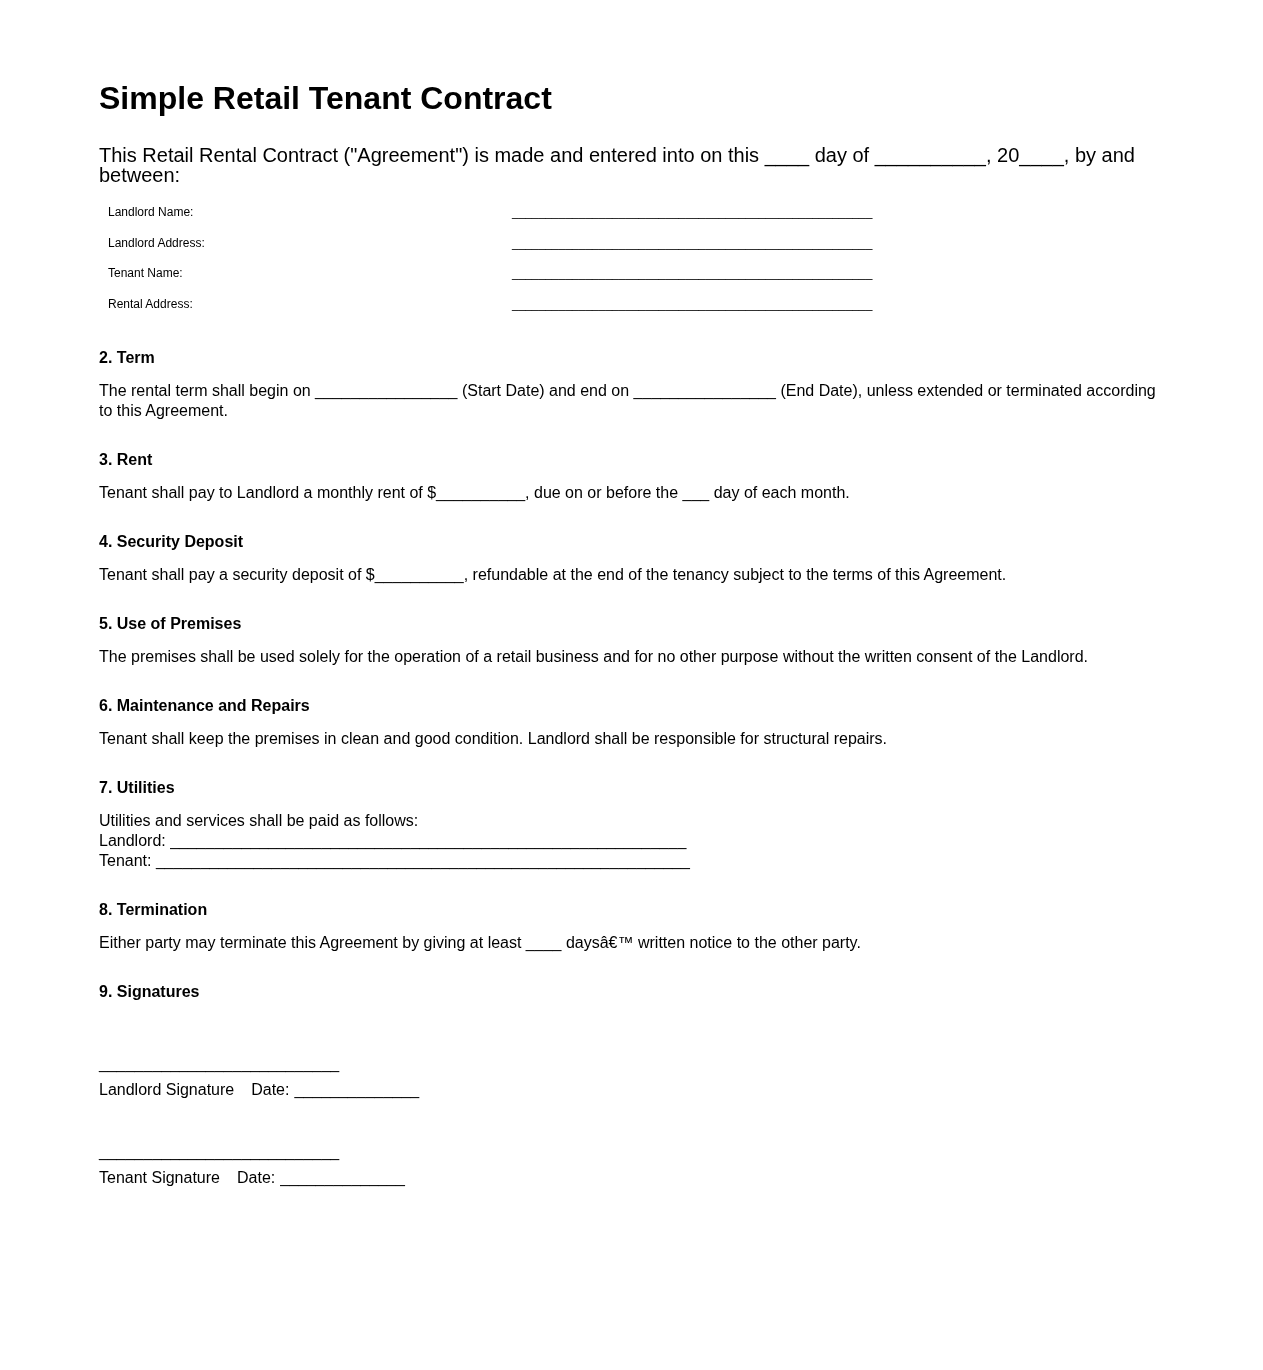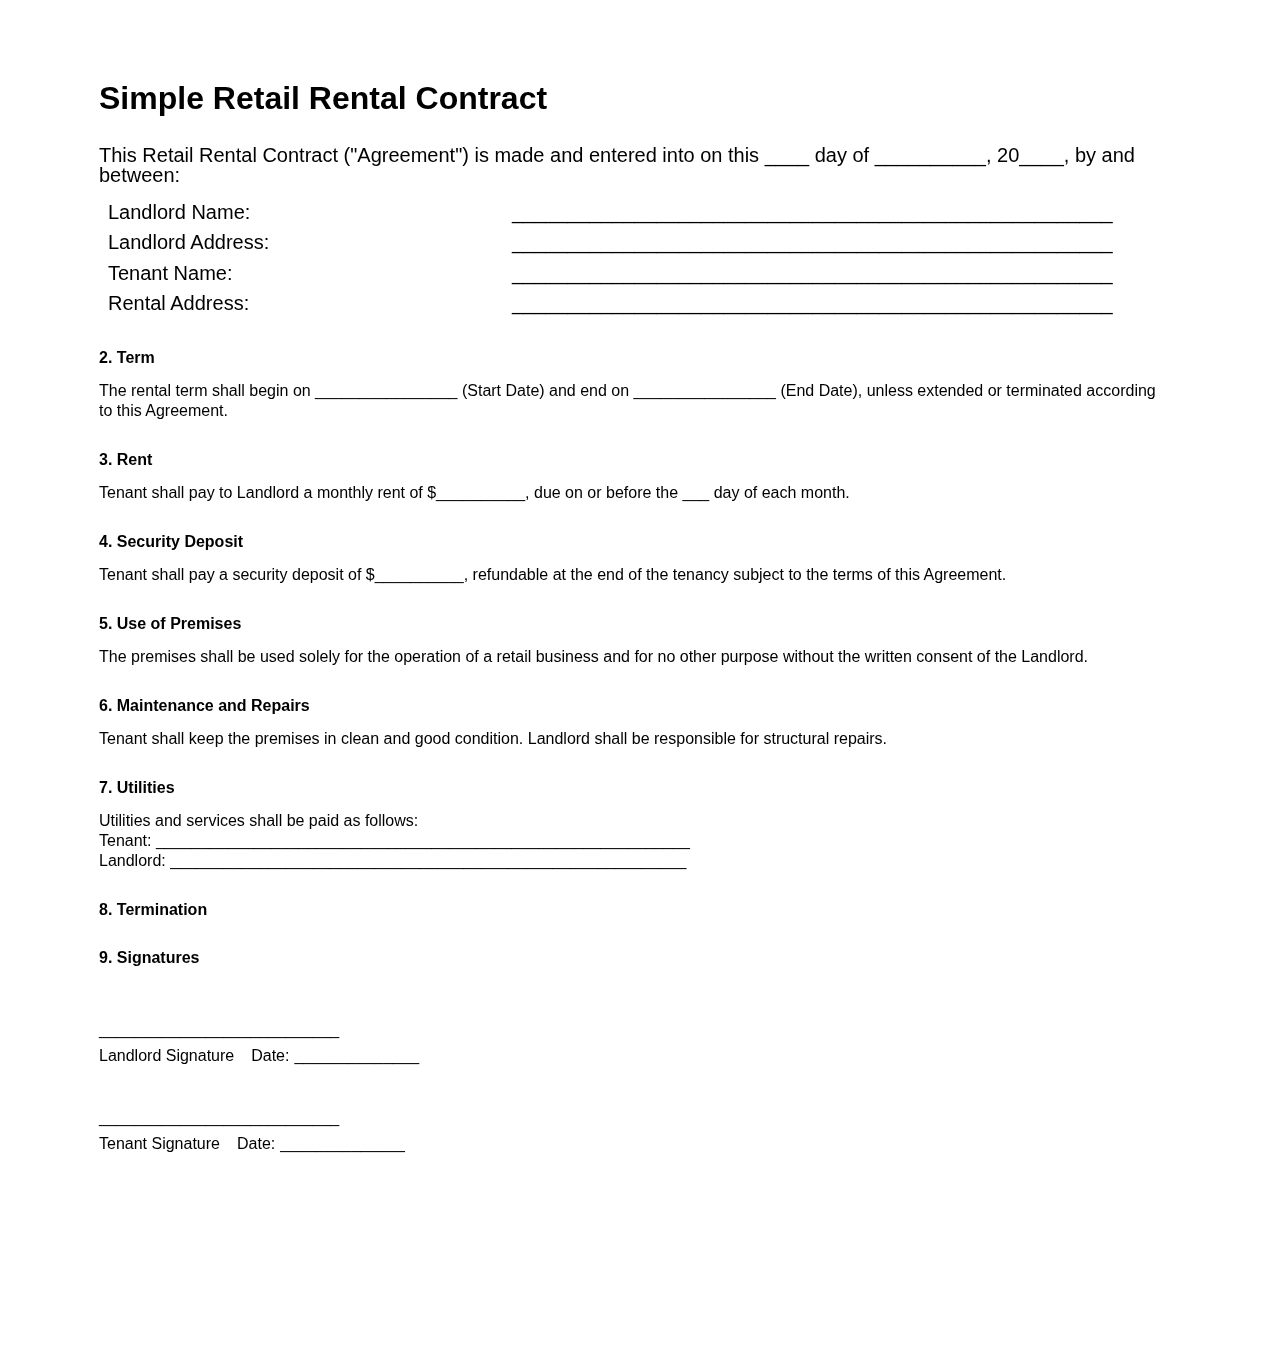--- a/index.html
+++ b/index.html
@@ -4,39 +4,39 @@
 <style>
   html,body{margin:0;padding:0;background:#ffffff;}
   body{font-family:"Liberation Sans", sans-serif;color:#000000;}
   .page{
     width:1263px;height:1370px;box-sizing:border-box;
     padding:80px 105px 60px 99px;overflow:hidden;background:#ffffff;
   }
   h1{font-size:32px;font-weight:bold;margin:0 0 28px 0;line-height:1.15;}
   .intro{font-size:20px;line-height:20px;margin:0;}
   .party-table{margin-top:12px;}
-  .party-row{display:flex;align-items:center;height:30.5px;padding-left:9px;font-size:20px;}
+  .party-row{display:flex;align-items:center;height:30.5px;padding-left:9px;font-size:12px;}
   .party-label{width:404px;flex:none;}
   .party-line{white-space:nowrap;}
   section h3{font-size:16px;font-weight:bold;margin:30px 0 14px 0;line-height:18px;}
   section p{font-size:16px;line-height:20px;margin:0;}
   .uline{white-space:nowrap;}
   .sig-block{font-size:16px;line-height:26px;}
   .sig-block.landlord{margin-top:50px;}
   .sig-block.tenant{margin-top:36px;}
   .sig-line{white-space:nowrap;}
   .date-label{margin-left:17px;}
   .date-line{margin-left:5px;white-space:nowrap;}
 </style>
 </head>
 <body>
 
 <div class="page">
 
-  <h1>Simple Retail Rental Contract</h1>
+  <h1>Simple Retail Tenant Contract</h1>
 
   <p class="intro">This Retail Rental Contract ("Agreement") is made and entered into on this ____ day of __________, 20____, by and between:</p>
 
   <div class="party-table">
     <div class="party-row">
       <span class="party-label">Landlord Name:</span>
       <span class="party-line">______________________________________________________</span>
     </div>
     <div class="party-row">
       <span class="party-label">Landlord Address:</span>
@@ -74,26 +74,27 @@
   </section>
 
   <section>
     <h3>6. Maintenance and Repairs</h3>
     <p>Tenant shall keep the premises in clean and good condition. Landlord shall be responsible for structural repairs.</p>
   </section>
 
   <section>
     <h3>7. Utilities</h3>
     <p>Utilities and services shall be paid as follows:</p>
+    <p class="uline">Landlord: __________________________________________________________</p>
     <p class="uline">Tenant: ____________________________________________________________</p>
-    <p class="uline">Landlord: __________________________________________________________</p>
   </section>
 
   <section>
     <h3>8. Termination</h3>
+    <p>Either party may terminate this Agreement by giving at least ____ daysâ€™ written notice to the other party.</p>
   </section>
 
   <section>
     <h3>9. Signatures</h3>
 
     <div class="sig-block landlord">
       <div class="sig-line">___________________________</div>
       <div class="sig-label-row">
         <span>Landlord Signature</span><span class="date-label">Date:</span><span class="date-line">______________</span>
       </div>

